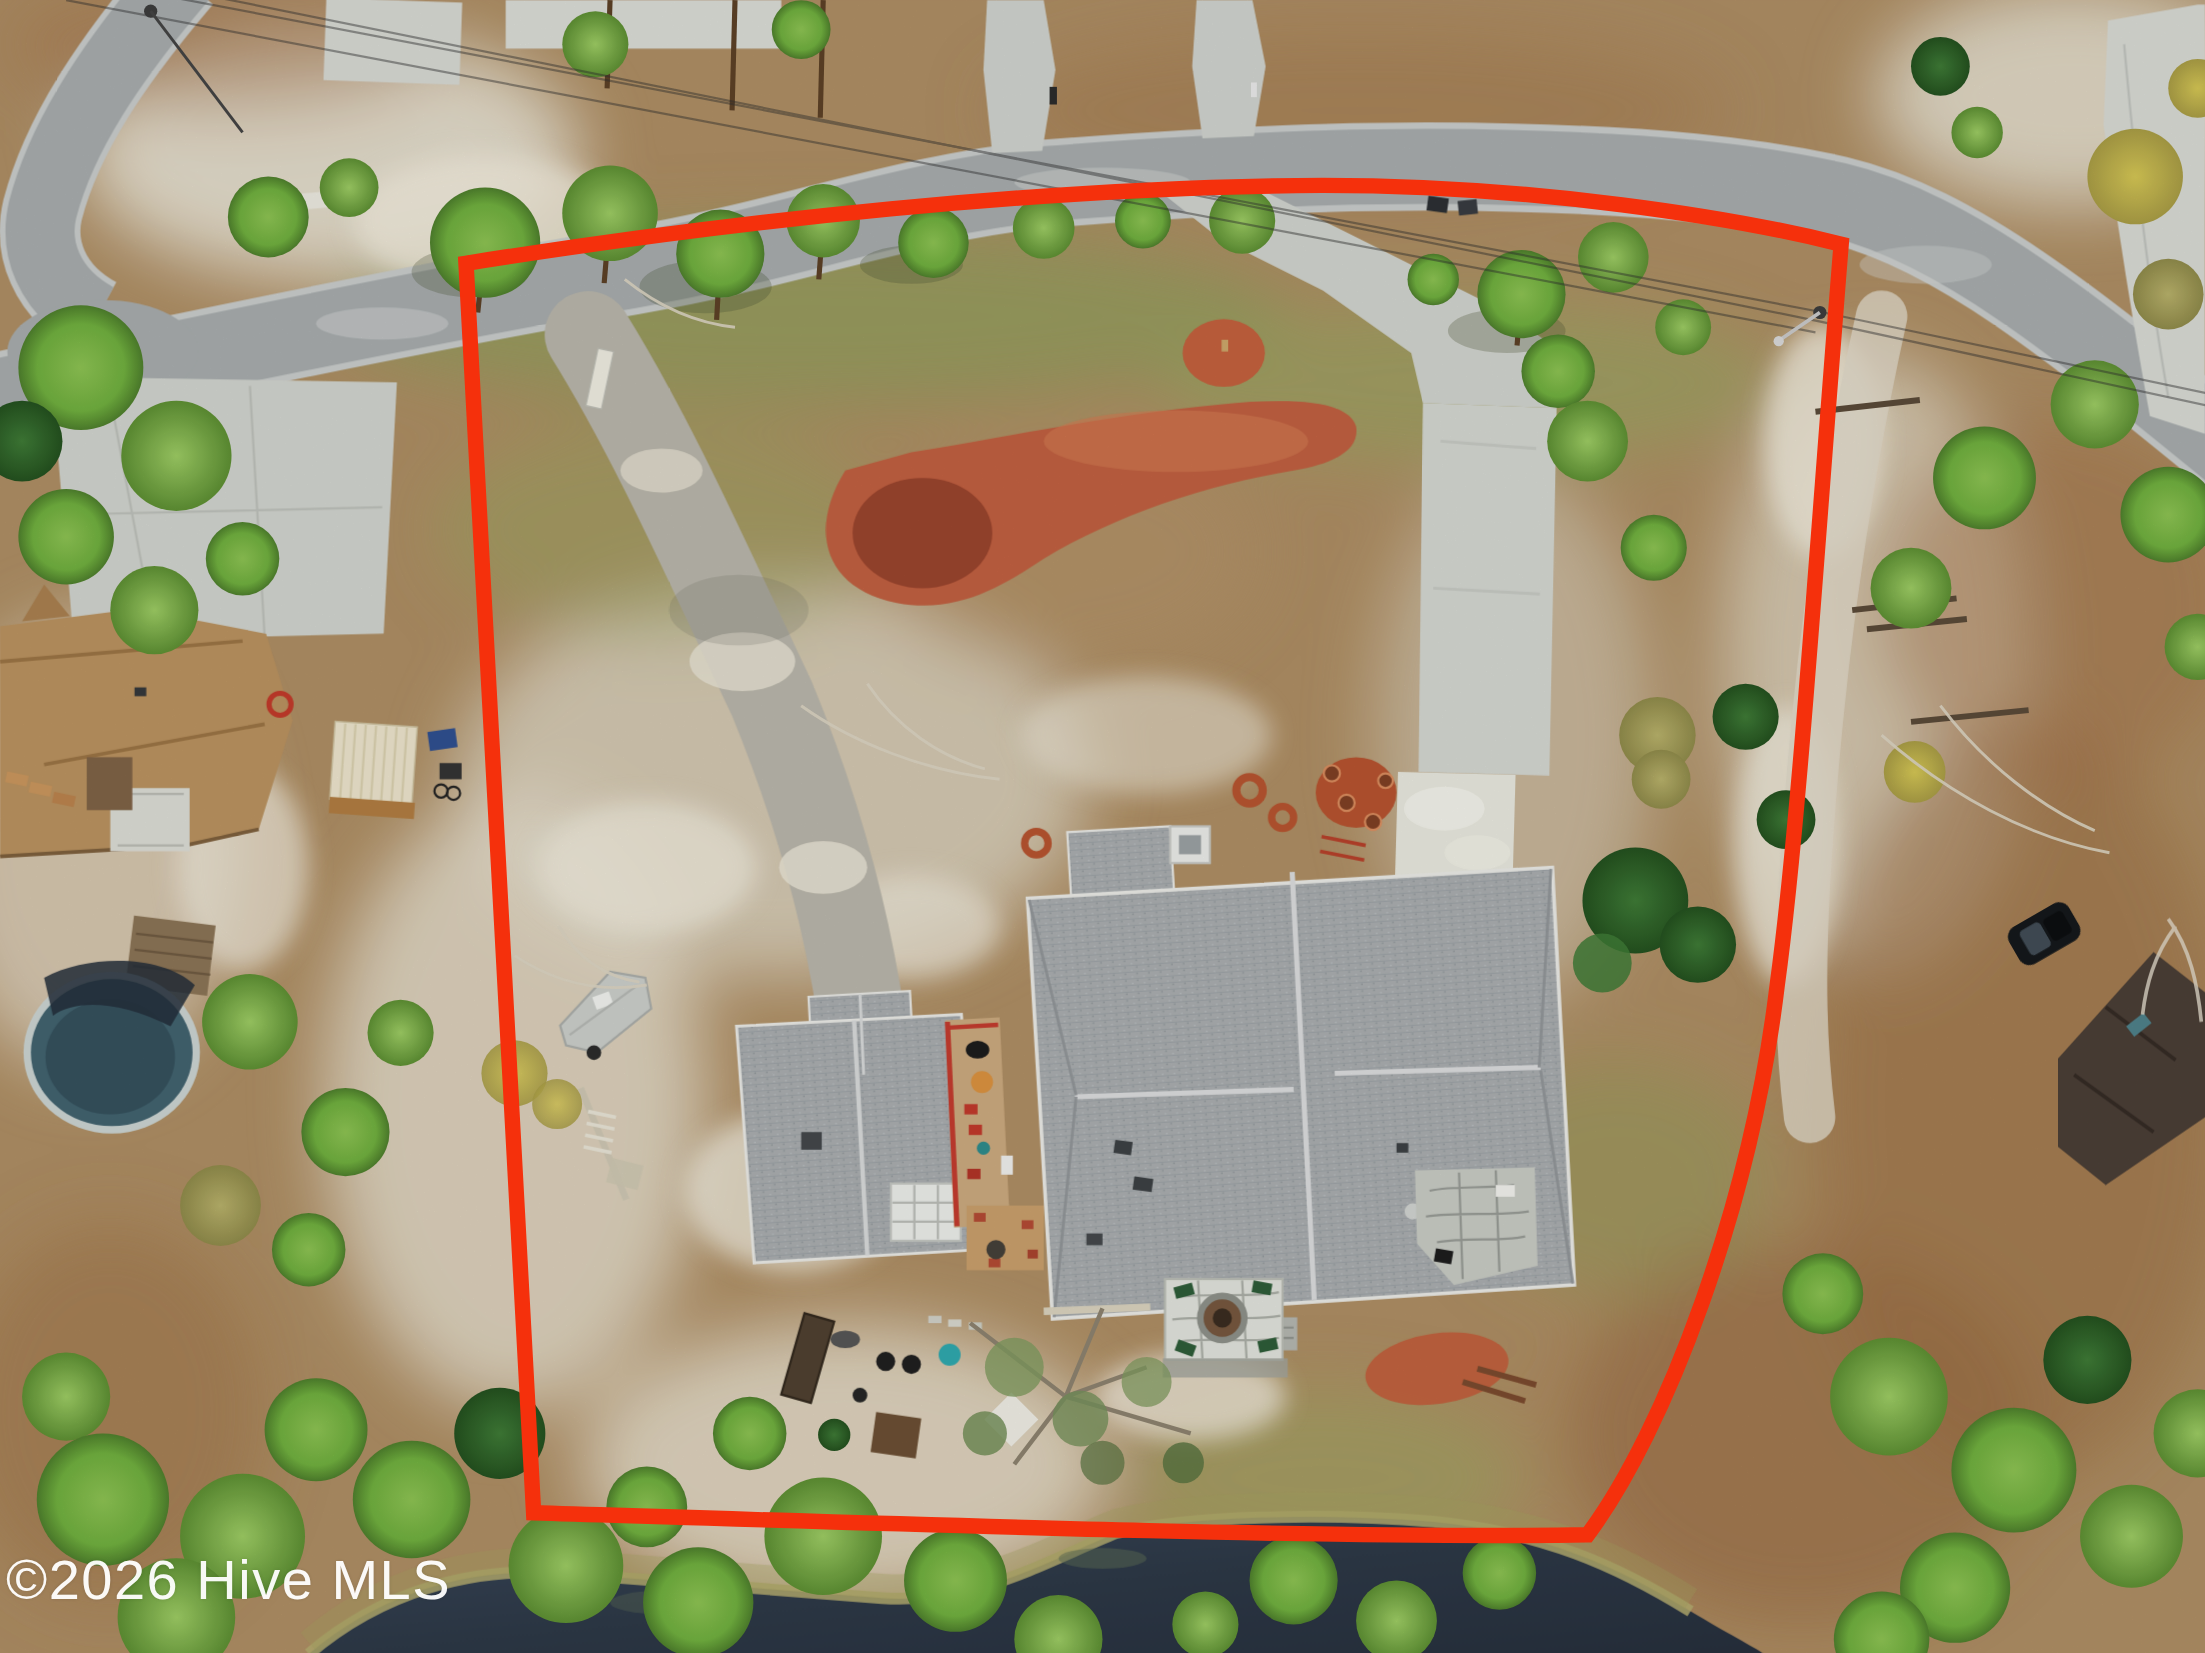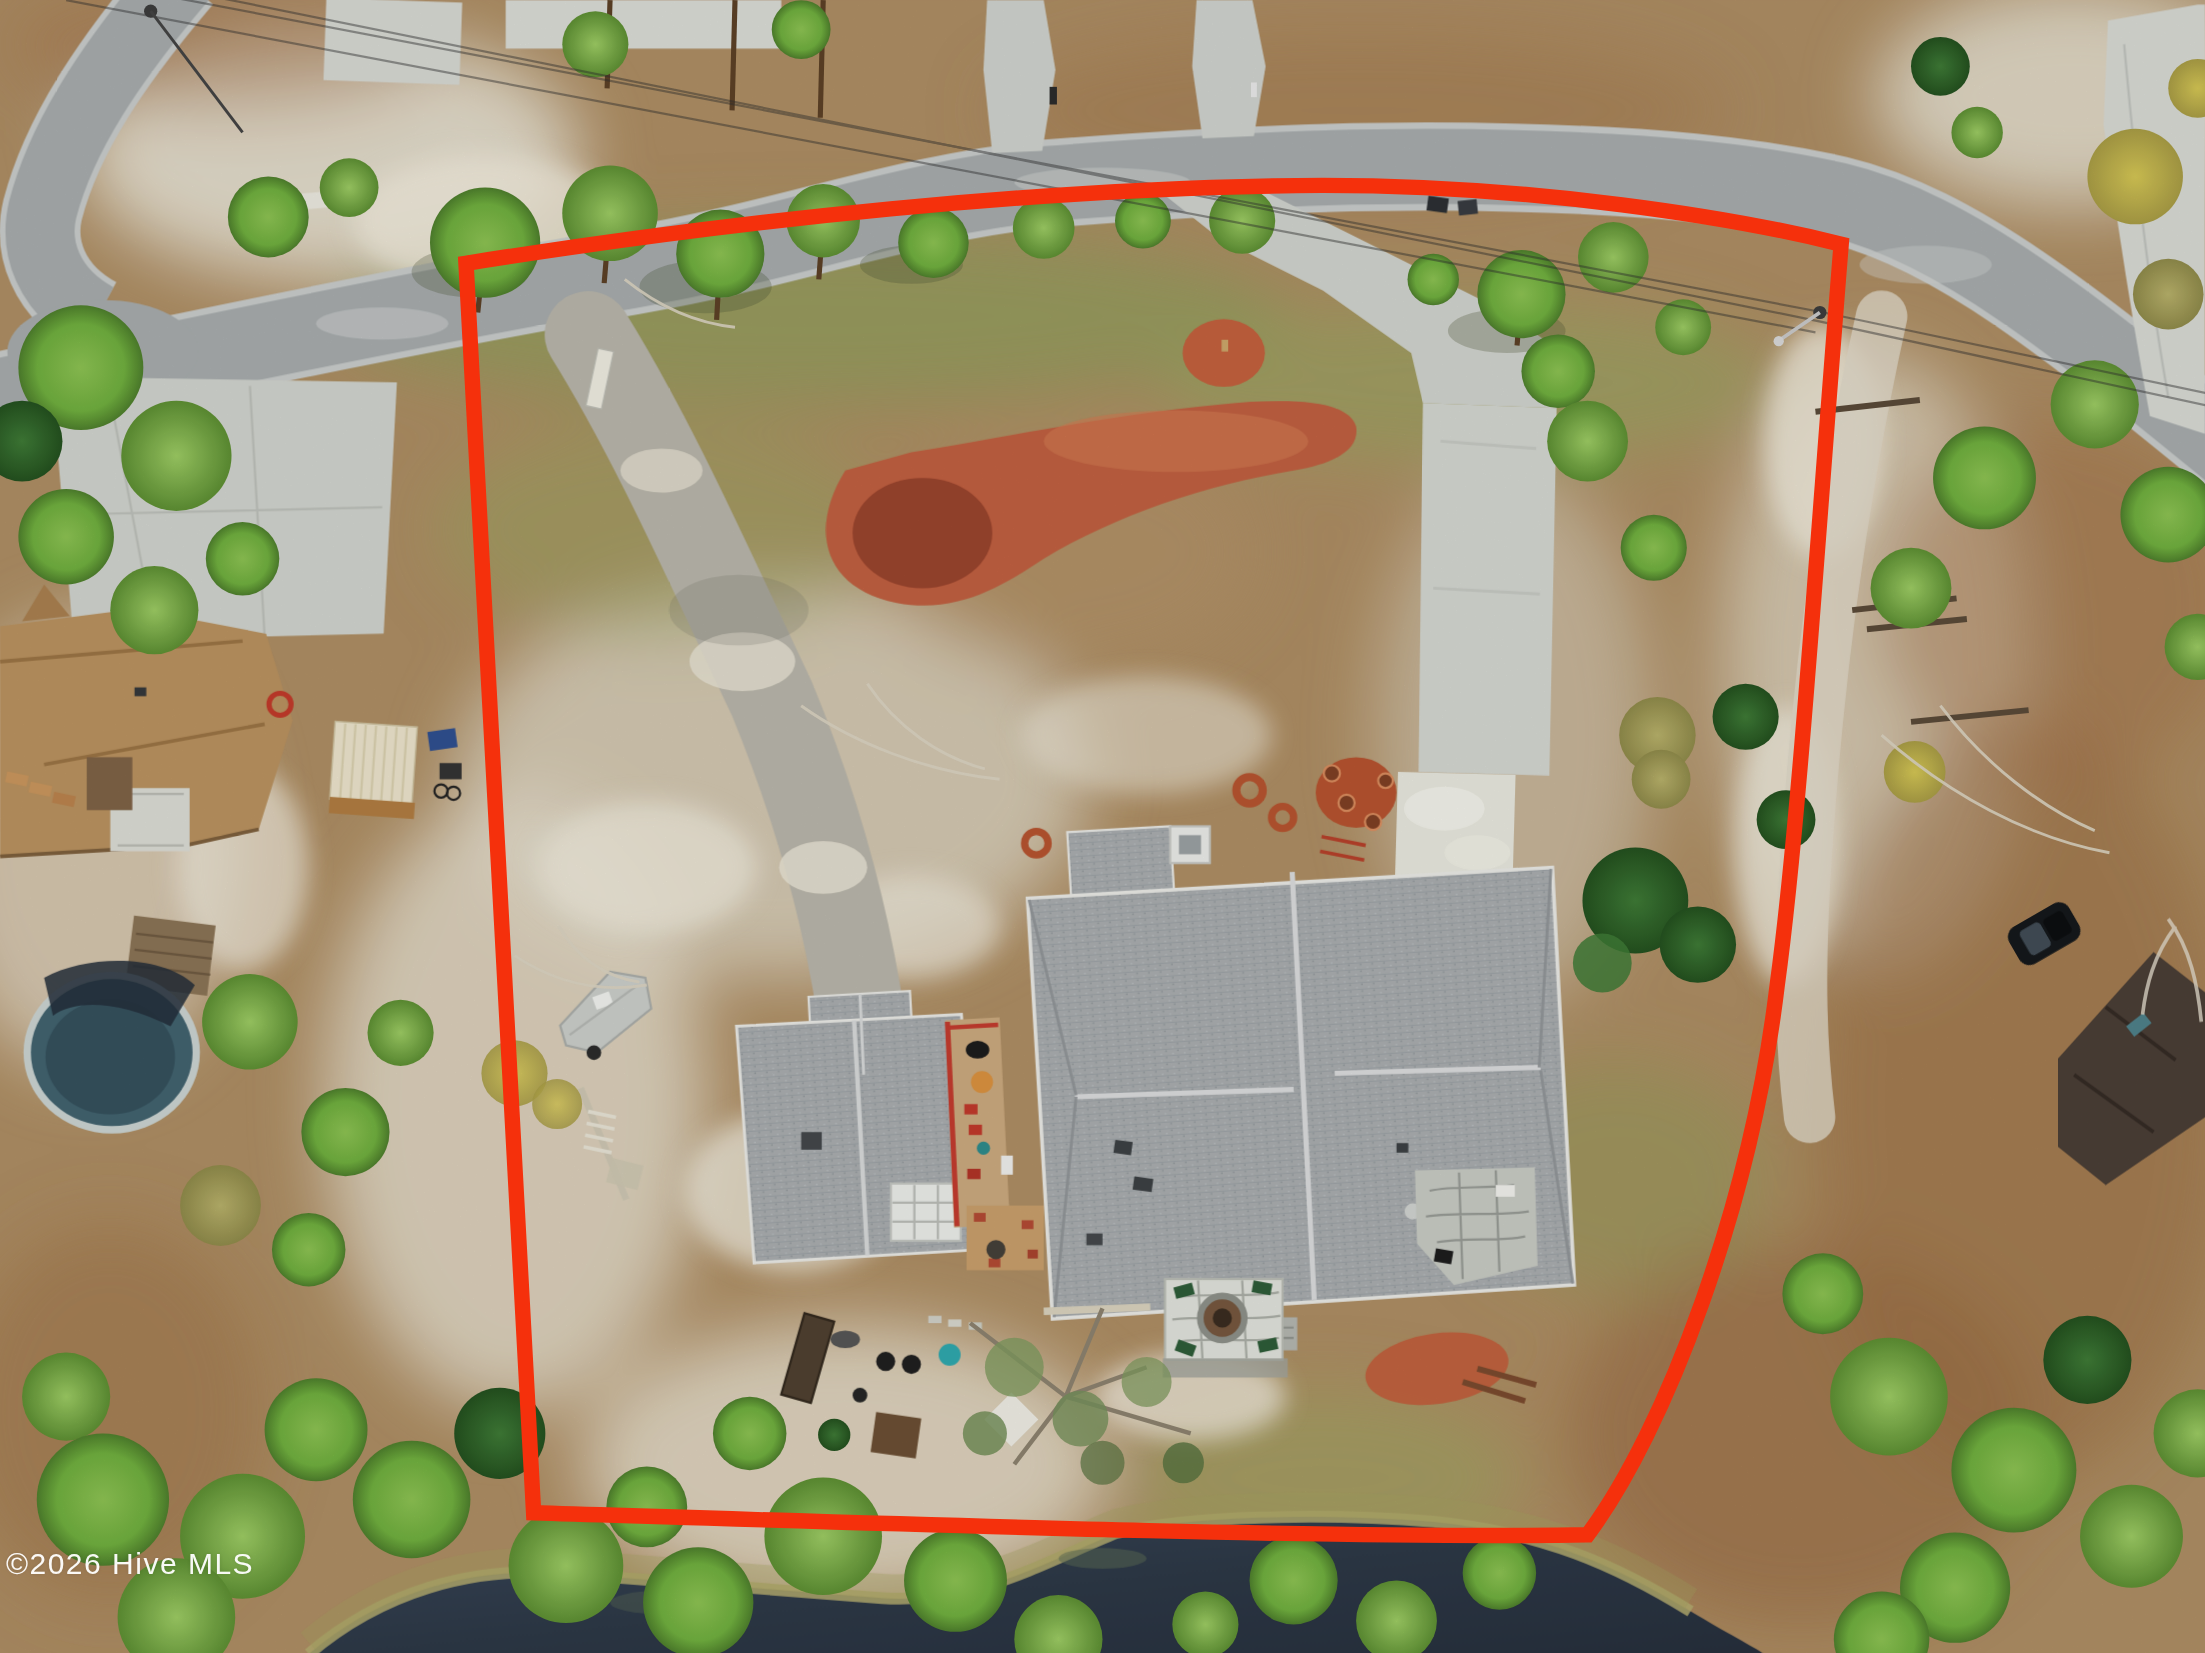--- a/index.html
+++ b/index.html
@@ -1,19 +1,19 @@
 <!DOCTYPE html>
 <html style="font-size:11.8px"><head>
 <meta charset="utf-8">
 <style>
   html,body{margin:0;padding:0;background:#222;}
   .photo{position:relative;width:2205px;height:1654px;overflow:hidden;background:#ad8d63;
          font-family:"Liberation Sans",sans-serif;}
   .photo svg{position:absolute;left:0;top:0;}
-  .watermark{position:absolute;left:5.9px;top:1547px;font-size:30px;letter-spacing:1.5px;
+  .watermark{position:absolute;left:5.9px;top:1547px;font-size:56px;letter-spacing:1.5px;
              color:#ffffff;opacity:.95;font-family:"Liberation Sans",sans-serif;
              text-shadow:0 0 4.4px rgba(0,0,0,.12);user-select:none;}
 </style>
 </head>
 <body>
 
 <div class="photo">
 <svg width="2205" height="1654" viewBox="0 0 3000 2250">
   <defs>
     <filter id="soft" x="-40%" y="-40%" width="180%" height="180%">

